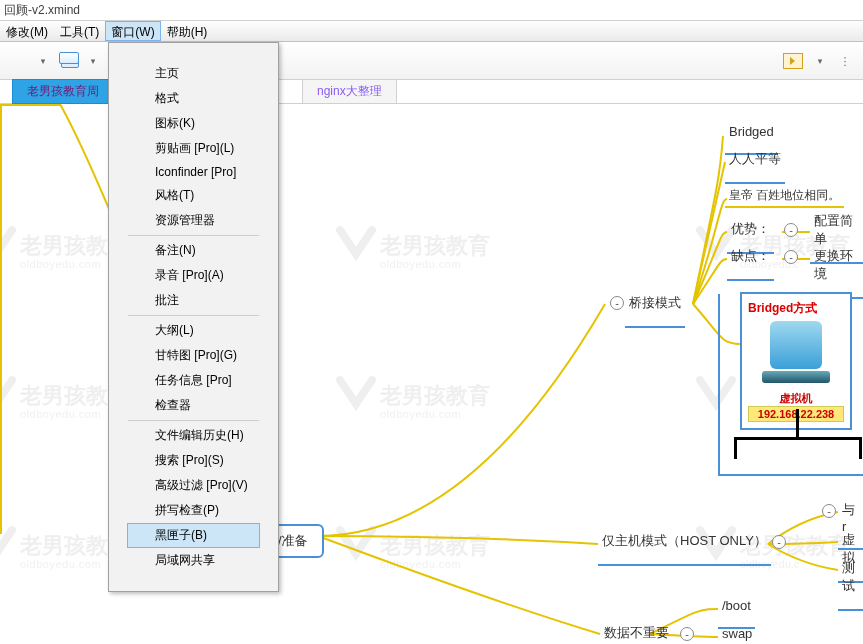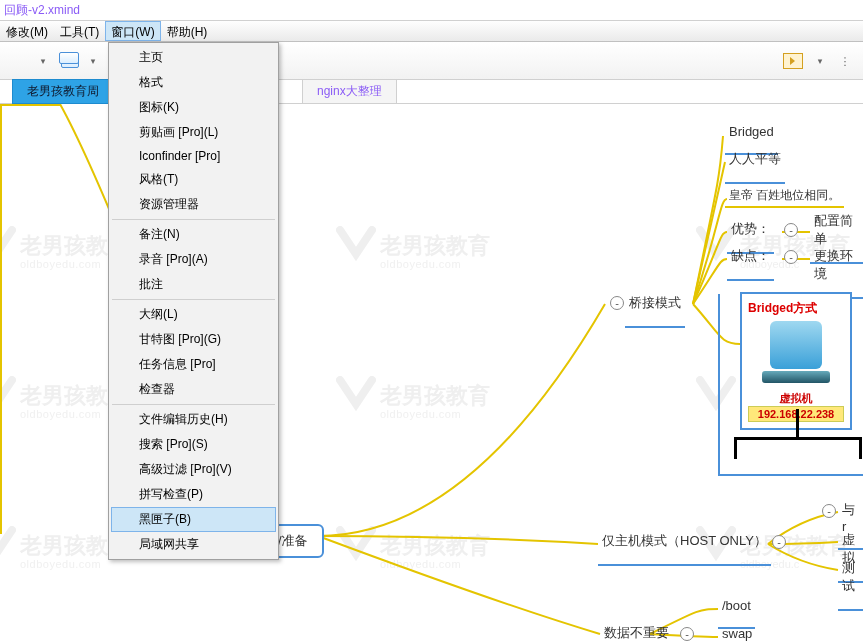--- a/index.html
+++ b/index.html
@@ -1,36 +1,36 @@
 <!DOCTYPE html>
 <html><head>
 <meta charset="utf-8">
 <style>
 * { margin: 0; padding: 0; box-sizing: border-box; font-family: "Microsoft YaHei", Arial, sans-serif; }
 body { width: 863px; height: 644px; overflow: hidden; background: #fff; position: relative; }
 
-.titlebar { height: 20px; background: #fff; padding-left: 4px; font-size: 12px; color: #8b5cf6; line-height: 20px; border-bottom: 0; }
+.titlebar { height: 20px; background: #fff; padding-left: 4px; font-size: 12px; color: #404040; line-height: 20px; border-bottom: 0; }
 
 .menubar { height: 22px; background: linear-gradient(#fefefe,#eaeaea); border-top: 1px solid #d0d0d0; border-bottom: 1px solid #c0c0c0; display: flex; font-size: 12px; }
 .menubar .mitem { padding: 0 6px; line-height: 22px; cursor: default; }
 .menubar .mitem.open { background: #cde6f7; border: 1px solid #7eb4ea; line-height: 20px; padding: 0 5px; }
 
 .toolbar { height: 38px; background: linear-gradient(#ffffff,#f2f2f2); border-bottom: 1px solid #d0d0d0; display: flex; align-items: center; padding: 0 6px; position: relative; }
 .tool-btn { width: 28px; height: 26px; border: 1px solid transparent; border-radius: 2px; display: flex; align-items: center; justify-content: center; margin-right: 4px; }
 .tool-drop { width: 10px; display: flex; align-items: center; justify-content: center; margin-right: 8px; color: #666; font-size: 9px; }
 .stack-icon { width: 18px; height: 14px; background: linear-gradient(#fff,#dbeeff); border: 1px solid #4a90d9; border-radius: 2px; position: relative; }
 .stack-icon::after { content:""; position:absolute; width:18px; height:10px; background: linear-gradient(#fff,#dbeeff); border:1px solid #4a90d9; border-radius:2px; left:-3px; top:-3px; }
 .tool-right { position: absolute; right: 10px; top: 6px; display: flex; align-items: center; gap: 4px; }
 .present-icon { width: 20px; height: 16px; border: 1px solid #d4a020; background: #fff3d0; position: relative; }
 .present-icon::after { content:""; position:absolute; left:6px; top:3px; border-left:5px solid #d4a020; border-top:4px solid transparent; border-bottom:4px solid transparent; }
 .tiny-x { width: 16px; height: 16px; color: #666; font-size: 11px; text-align: center; line-height: 16px; }
 
 .tabbar { height: 24px; background: #fff; display: flex; align-items: flex-end; padding-left: 12px; border-bottom: 1px solid #d0d0d0; }
 .tab { padding: 3px 14px; font-size: 12px; color: #8b5cf6; border: 1px solid transparent; position: relative; top: 1px; }
-.tab.active { background: #2ea3e6; color: #0f172a; border: 1px solid #1d8bcf; }
+.tab.active { background: #2ea3e6; color: #701a75; border: 1px solid #1d8bcf; }
 .tab.normal { background: #f5f5f5; border: 1px solid #d0d0d0; }
 
 .canvas { position: absolute; left: 0; top: 104px; right: 0; bottom: 0; background: #fff; overflow: hidden; }
 
 
 .wm { position: absolute; color: #efefef; font-size: 22px; font-weight: bold; line-height: 1.1; pointer-events: none; }
 .wm small { display:block; font-size: 11px; color: #f0f0f0; font-weight: normal; letter-spacing: 0.5px; }
 .wm svg { position:absolute; left:-44px; top:-8px; }
 
 
@@ -38,21 +38,21 @@
 .node.box { border: 2px solid #4a90d9; border-radius: 6px; padding: 6px 14px; background: #fff; }
 .node.line { border-bottom: 2px solid #4a90d9; padding: 0 4px 14px 4px; }
 .node.lineY { border-bottom: 2px solid #e4c400; padding: 0 4px 2px 4px; }
 .collapse-handle { position:absolute; width:14px; height:14px; border:1px solid #888; border-radius:50%; background:#fff; font-size:11px; line-height:12px; text-align:center; color:#555; }
 
 
 .wire { position:absolute; background:#e4c400; }
 .wireB { position:absolute; background:#4a90d9; }
 
 
-.dropdown { position: absolute; left: 108px; top: 42px; width: 171px; background: #f2f2f2; border: 1px solid #a0a0a0; box-shadow: 2px 2px 4px rgba(0,0,0,0.25); z-index: 50; padding: 2px; }
+.dropdown { position: absolute; left: 108px; top: 42px; width: 171px; background: #f2f2f2; border: 1px solid #a0a0a0; box-shadow: 2px 2px 4px rgba(0,0,0,0.25); z-index: 50; padding: 18px; }
 .dropdown .dmi { font-size: 12px; padding: 4px 8px 4px 28px; color: #000; cursor: default; }
 .dropdown .dmi.hover { background: #cde6f7; border: 1px solid #7eb4ea; padding: 3px 7px 3px 27px; }
 .dropdown hr { border: none; border-top: 1px solid #cfcfcf; margin: 2px 1px; }
 
 
 .bridged-box { position:absolute; border:2px solid #4a90d9; padding:6px; background:#fff; }
 .bridged-box .label1 { color:#d00; font-weight:bold; font-size:12px; }
 .server-img { width:80px; height:66px; margin: 4px auto; position:relative; }
 .server-body { width:52px; height:48px; border-radius:6px; background:linear-gradient(#9fd8f0,#3aa0d8); position:absolute; left:14px; top:0; }
 .server-base { width:68px; height:12px; background:linear-gradient(#6ab,#256); border-radius:3px; position:absolute; bottom:4px; left:6px; }

